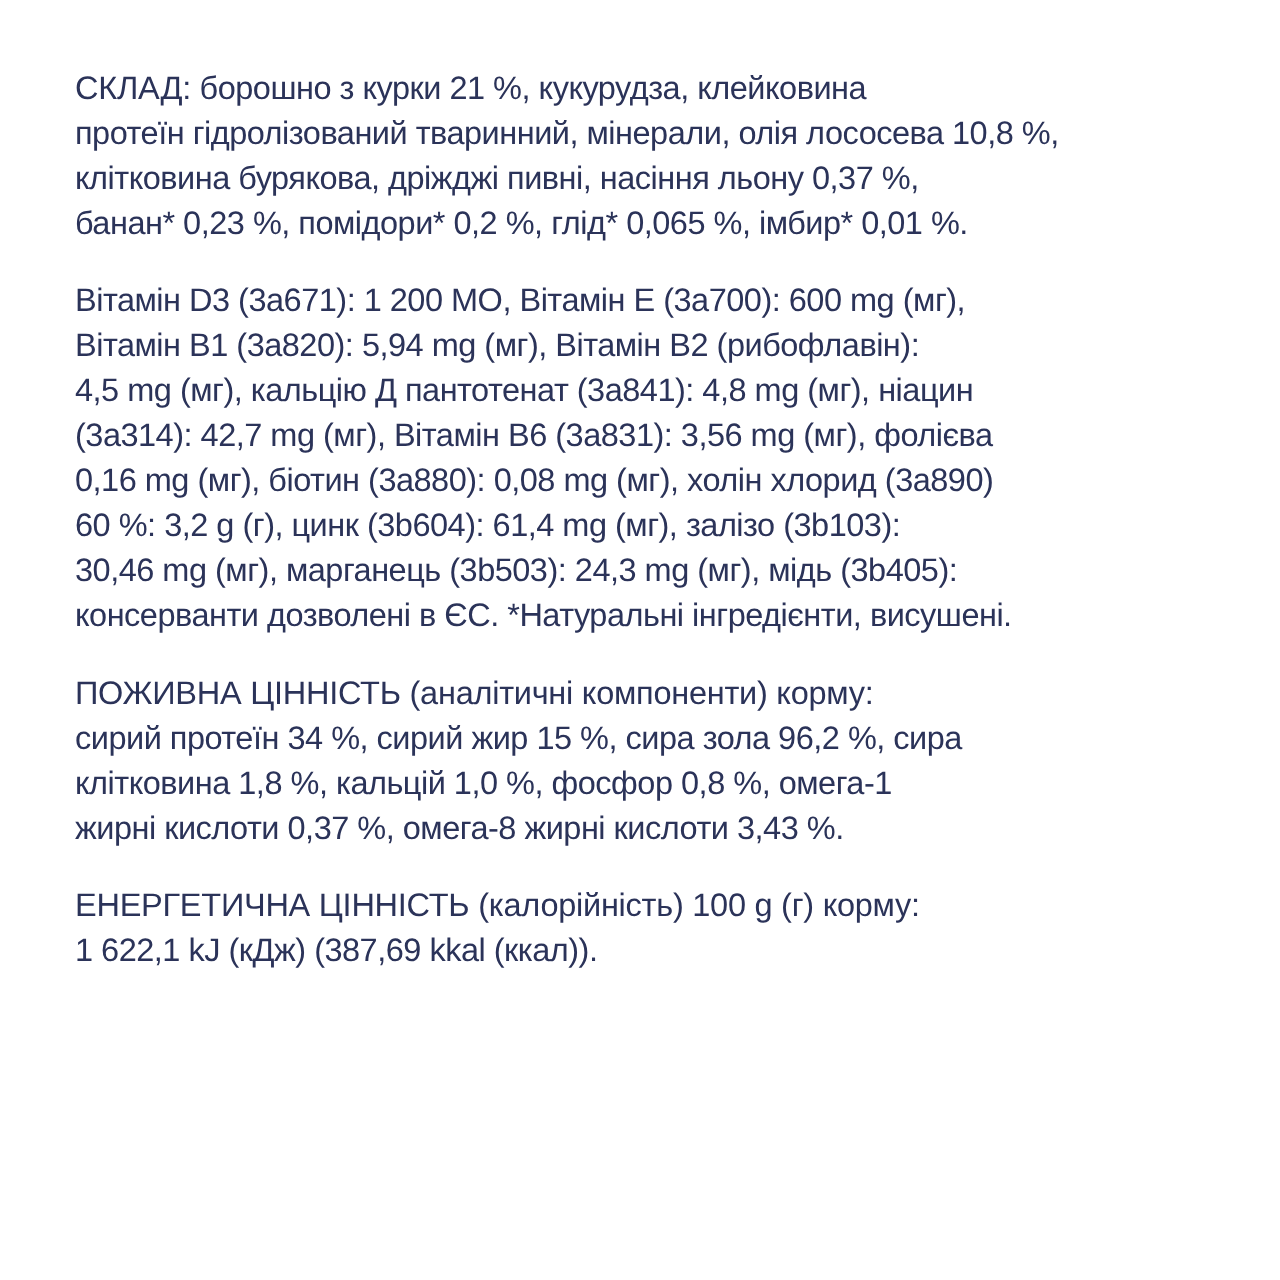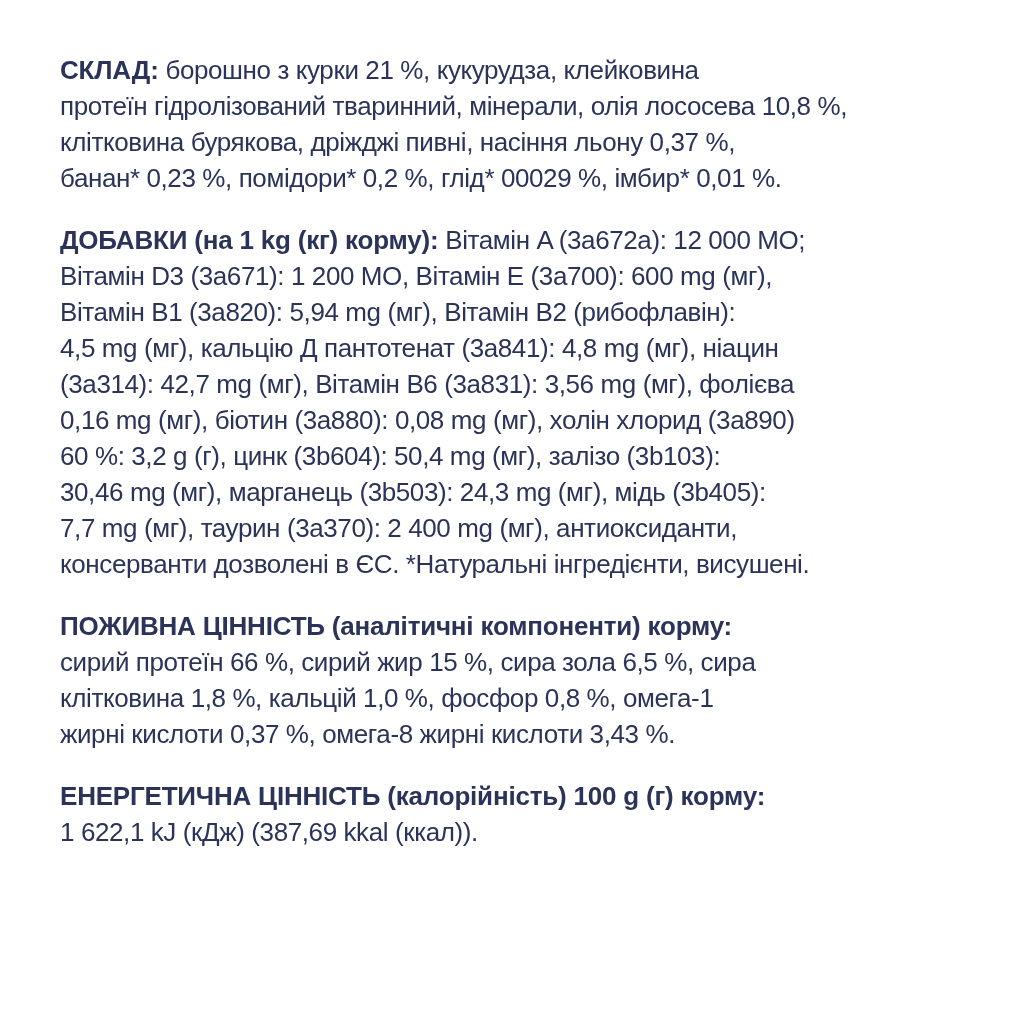--- a/index.html
+++ b/index.html
@@ -30,55 +30,53 @@
     padding: 0;
   }
   .line {
     display: block;
     white-space: pre;
   }
   .line span, .line strong {
     white-space: pre;
   }
   .sec strong {
-    font-weight: 700;
+    font-weight: 400;
     letter-spacing: -0.2px;
   }
   
   .line:empty { display: none; }
 </style>
 </head>
 <body style="color: rgb(43, 51, 89);">
 
 <div class="canvas">
   <div class="label-text">
 
     <p class="sec">
       <span class="line"><strong>СКЛАД:</strong><span> борошно з курки 21 %, кукурудза, клейковина</span></span>
       <span class="line">протеїн гідролізований тваринний, мінерали, олія лососева 10,8 %,</span>
       <span class="line">клітковина бурякова, дріжджі пивні, насіння льону 0,37 %,</span>
-      <span class="line">банан* 0,23 %, помідори* 0,2 %, глід* 00029 %, імбир* 0,01 %.</span>
+      <span class="line">банан* 0,23 %, помідори* 0,2 %, глід* 0,065 %, імбир* 0,01 %.</span>
     </p>
 
     <p class="sec">
-      <span class="line"><strong>ДОБАВКИ (на 1 kg (кг) корму):</strong><span> Вітамін A (3a672a): 12 000 МО;</span></span>
       <span class="line">Вітамін D3 (3a671): 1 200 МО, Вітамін E (3a700): 600 mg (мг),</span>
       <span class="line">Вітамін B1 (3a820): 5,94 mg (мг), Вітамін B2 (рибофлавін):</span>
       <span class="line">4,5 mg (мг), кальцію Д пантотенат (3a841): 4,8 mg (мг), ніацин</span>
       <span class="line">(3a314): 42,7 mg (мг), Вітамін B6 (3a831): 3,56 mg (мг), фолієва</span>
       <span class="line">0,16 mg (мг), біотин (3a880): 0,08 mg (мг), холін хлорид (3a890)</span>
-      <span class="line">60 %: 3,2 g (г), цинк (3b604): 50,4 mg (мг), залізо (3b103):</span>
+      <span class="line">60 %: 3,2 g (г), цинк (3b604): 61,4 mg (мг), залізо (3b103):</span>
       <span class="line">30,46 mg (мг), марганець (3b503): 24,3 mg (мг), мідь (3b405):</span>
-      <span class="line">7,7 mg (мг), таурин (3a370): 2 400 mg (мг), антиоксиданти,</span>
       <span class="line">консерванти дозволені в ЄС. *Натуральні інгредієнти, висушені.</span>
     </p>
 
     <p class="sec">
       <span class="line"><strong>ПОЖИВНА ЦІННІСТЬ (аналітичні компоненти) корму:</strong><span></span></span>
-      <span class="line">сирий протеїн 66 %, сирий жир 15 %, сира зола 6,5 %, сира</span>
+      <span class="line">сирий протеїн 34 %, сирий жир 15 %, сира зола 96,2 %, сира</span>
       <span class="line">клітковина 1,8 %, кальцій 1,0 %, фосфор 0,8 %, омега-1</span>
       <span class="line">жирні кислоти 0,37 %, омега-8 жирні кислоти 3,43 %.</span>
     </p>
 
     <p class="sec">
       <span class="line"><strong>ЕНЕРГЕТИЧНА ЦІННІСТЬ (калорійність) 100 g (г) корму:</strong><span></span></span>
       <span class="line">1 622,1 kJ (кДж) (387,69 kkal (ккал)).</span>
     </p>
 
   </div>

